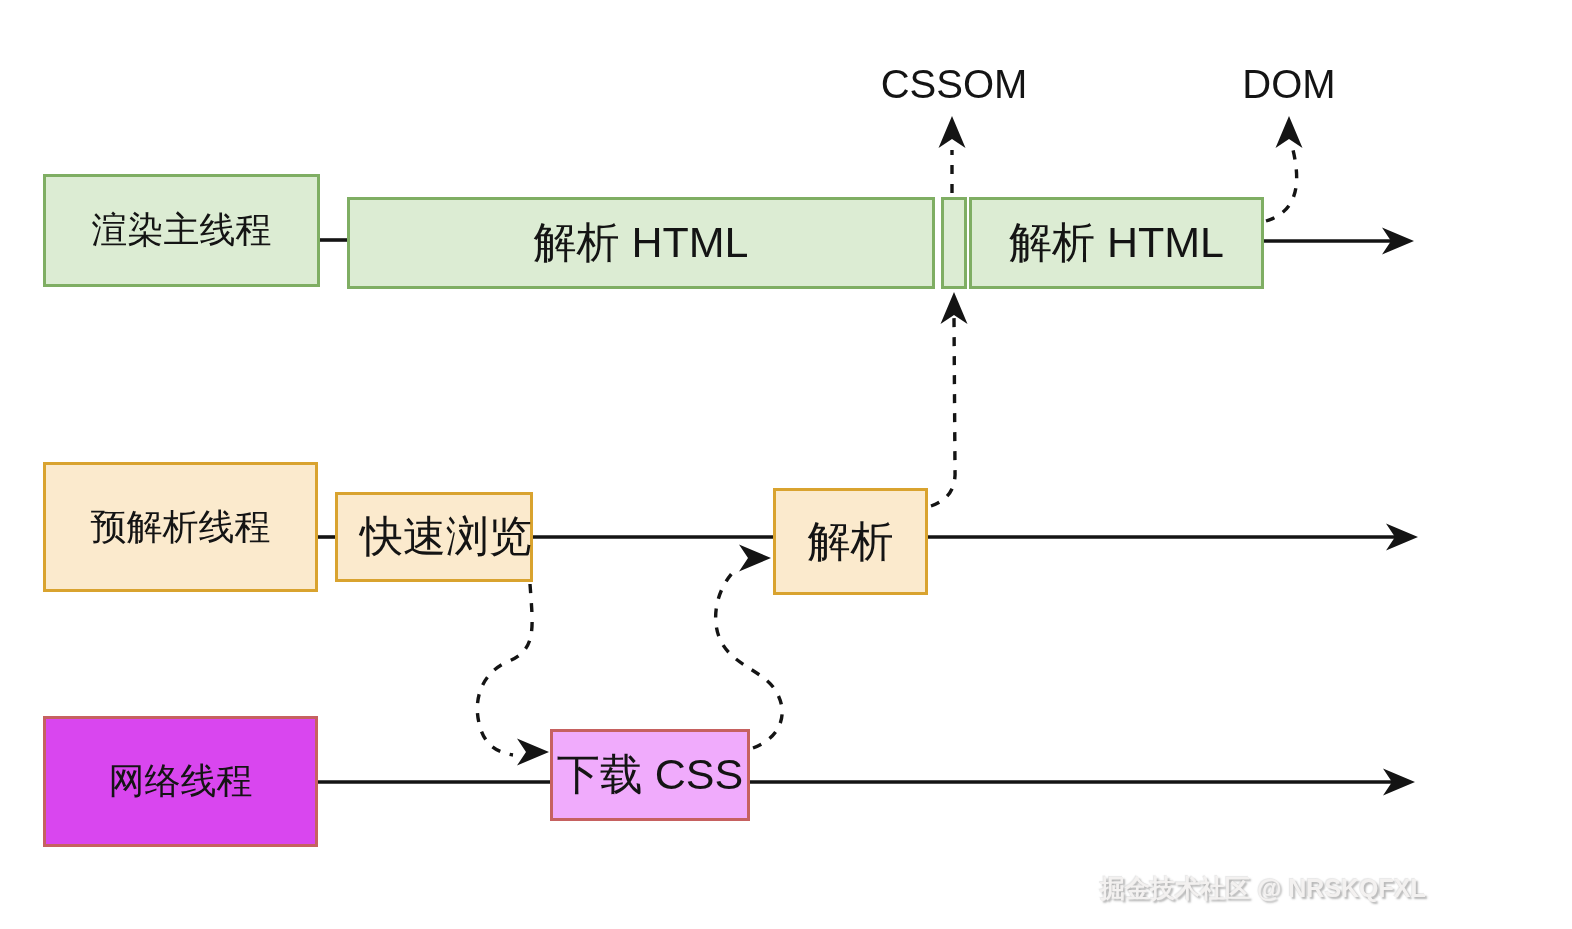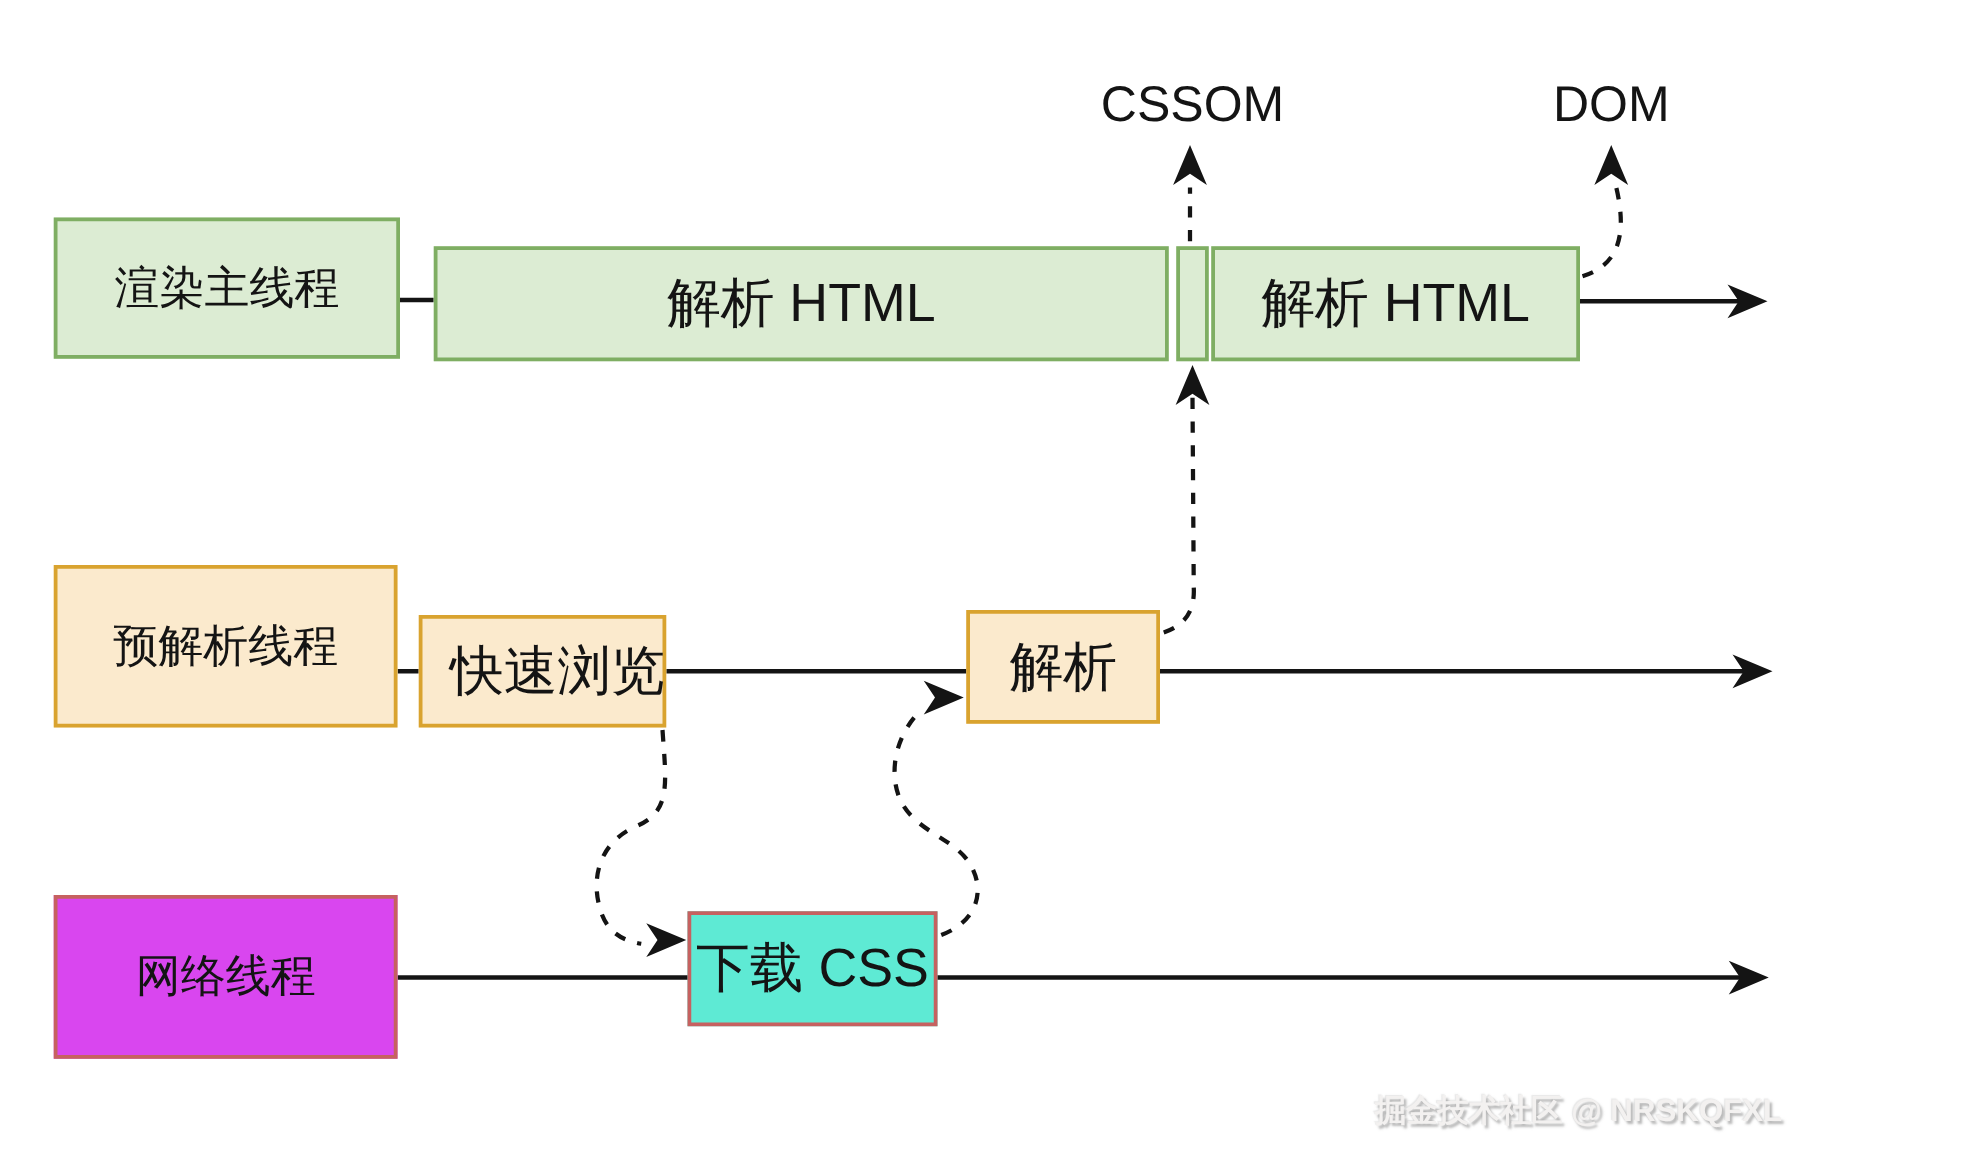--- a/index.html
+++ b/index.html
@@ -105,32 +105,32 @@
     <span>渲染主线程</span>
   </div>
   <div class="box task" style="left: 347px; top: 197px; width: 588px; height: 92px; background-color: rgb(220, 236, 211); border-color: rgb(127, 174, 99);">
     <span>解析 HTML</span>
   </div>
   <div class="box" style="left: 941px; top: 197px; width: 26px; height: 92px; background-color: rgb(220, 236, 211); border-color: rgb(127, 174, 99);"></div>
   <div class="box task" style="left: 969px; top: 197px; width: 295px; height: 92px; background-color: rgb(220, 236, 211); border-color: rgb(127, 174, 99);">
     <span>解析 HTML</span>
   </div>
 
-  <div class="box thread" style="left: 43px; top: 452px; width: 275px; height: 130px; background-color: rgb(251, 234, 205); border-color: rgb(217, 163, 47);">
+  <div class="box thread" style="left: 43px; top: 462px; width: 275px; height: 130px; background-color: rgb(251, 234, 205); border-color: rgb(217, 163, 47);">
     <span>预解析线程</span>
   </div>
   <div class="box task" style="left: 335px; top: 492px; width: 198px; height: 90px; background-color: rgb(251, 234, 205); border-color: rgb(217, 163, 47); padding-left: 24px;">
     <span>快速浏览</span>
   </div>
-  <div class="box task" style="left: 773px; top: 488px; width: 155px; height: 91px; background-color: rgb(251, 234, 205); border-color: rgb(217, 163, 47);">
+  <div class="box task" style="left: 773px; top: 488px; width: 155px; height: 107px; background-color: rgb(251, 234, 205); border-color: rgb(217, 163, 47);">
     <span>解析</span>
   </div>
 
   <div class="box thread" style="left: 43px; top: 716px; width: 275px; height: 131px; background-color: #d946ef; border-color: rgb(198, 97, 96);">
     <span>网络线程</span>
   </div>
-  <div class="box task" style="left: 550px; top: 729px; width: 200px; height: 92px; background-color: #5eead4; border-color: rgb(198, 97, 96);">
+  <div class="box task" style="left: 550px; top: 729px; width: 200px; height: 92px; background-color: #f0abfc; border-color: rgb(198, 97, 96);">
     <span>下载 CSS</span>
   </div>
 
   <div id="watermark">掘金技术社区 @ NRSKQFXL</div>
 
 </div>
 
 </body></html>

